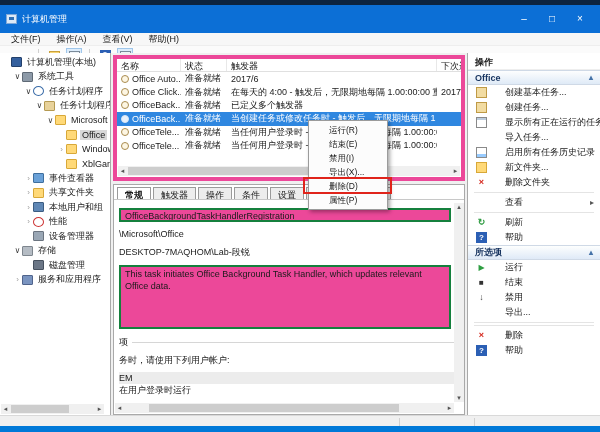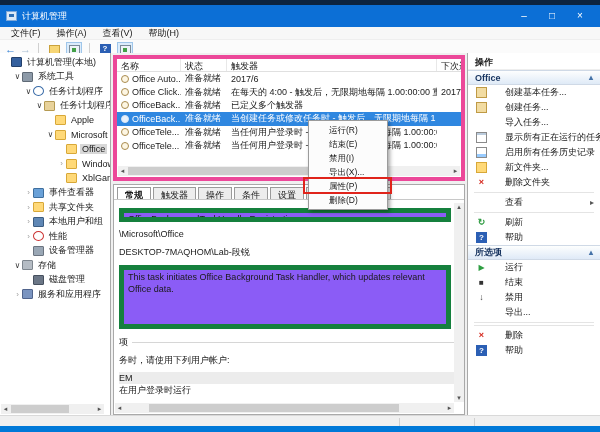--- a/index.html
+++ b/index.html
@@ -1,21 +1,21 @@
 <!DOCTYPE html>
 <html><head>
 <meta charset="utf-8">
 <style>
   html,body{margin:0;padding:0;background:#444;}
   *{box-sizing:border-box;}
   .win{position:relative;width:600px;height:432px;background:#f0f0f0;overflow:hidden;
        font-family:"Liberation Sans",sans-serif;color:#1a1a1a;}
   
   .topstrip{height:5px;background:#0d2440;}
-  .titlebar{height:22px;background:#0c6fd6;color:#fff;display:flex;align-items:center;padding:0 6px;font-size:9px;}
+  .titlebar{height:28px;background:#0c6fd6;color:#fff;display:flex;align-items:center;padding:0 6px;font-size:9px;}
   .appicon{width:11px;height:10px;margin-right:5px;background:#dce9f7;border:1px solid #7fa8d8;position:relative;}
   .appicon:after{content:"";position:absolute;left:2px;top:2px;right:2px;bottom:3px;background:#2f6fb4;}
   .controls{margin-left:auto;display:flex;}
   .controls span{width:28px;text-align:center;font-size:10px;line-height:18px;}
   .menubar{height:13px;background:#f7f7f7;display:flex;align-items:center;font-size:9px;padding-left:3px;border-bottom:1px solid #eee;}
   .menubar span{padding:0 8px;}
   .toolbar{height:19px;background:#fbfbfb;border-bottom:1px solid #d9d9d9;display:flex;align-items:center;padding-left:5px;gap:4px;}
   .nav{font-size:11px;font-weight:bold;line-height:12px;}
   .nav.back{color:#2b7cd3;}
   .nav.fwd{color:#a8bdd3;}
@@ -62,21 +62,21 @@
   .lrow .c{padding:0 4px;overflow:hidden;flex:none;display:flex;align-items:center;gap:3px;}
   .task-ic{width:8px;height:8px;border-radius:50%;background:#fdf6e3;border:1px solid #a98b4f;flex:none;}
   .lrow.sel{background:#2f87e0;color:#fff;}
   .lrow.sel .task-ic{background:#e8f1fb;border-color:#d7e6f5;}
   
   .detail-pane{flex:1;margin-top:3px;background:#fff;border:1px solid #a9a9a9;position:relative;font-size:9px;overflow:hidden;}
   .tabs{display:flex;height:15px;padding:2px 0 0 3px;background:#fff;border-bottom:1px solid #c8c8c8;}
   .tab{padding:1px 7px;border:1px solid #9a9a9a;border-bottom:none;background:#ededed;margin-right:2px;white-space:nowrap;overflow:hidden;}
   .tab.active{background:#fff;font-weight:bold;}
   .d-body{position:absolute;top:18px;left:0;right:10px;bottom:12px;overflow:hidden;padding-left:5px;}
-  .fieldbox{border:5px solid #15803d;background:#8b5cf6;padding:1px 4px;white-space:nowrap;overflow:hidden;}
+  .fieldbox{border:2px solid #15803d;background:#ec4899;padding:1px 4px;white-space:nowrap;overflow:hidden;}
   .namebox{margin-top:5px;height:14px;width:99%;}
   .plain{margin-top:7px;white-space:nowrap;overflow:hidden;}
   .descbox{margin-top:6px;height:64px;width:99%;white-space:normal;line-height:12px;}
   .groupline{margin-top:7px;display:flex;align-items:center;gap:4px;}
   .groupline .rule{flex:1;height:1px;background:#d6d6d6;}
   .acctbar{margin-top:5px;background:#ececec;height:12px;line-height:12px;white-space:nowrap;}
   .vscroll{position:absolute;top:18px;right:0;bottom:12px;width:10px;background:#f0f0f0;display:flex;flex-direction:column;justify-content:space-between;align-items:center;font-size:7px;color:#555;}
   
   .actions{width:133px;background:#fff;border-left:1px solid #a9a9a9;font-size:9px;display:flex;flex-direction:column;overflow:hidden;}
   .actions-title{height:17px;padding:3px 7px 0 7px;border-bottom:1px solid #eee;font-weight:bold;}
@@ -168,25 +168,20 @@
             <span class="chev">∨</span>
             <span class="t-ic ic-clock"></span>
             <span class="t-label">任务计划程序</span>
           </div>
           <div class="tree-row" style="padding-left: 35px;">
             <span class="chev">∨</span>
             <span class="t-ic ic-lib"></span>
             <span class="t-label">任务计划程序库</span>
           </div>
           <div class="tree-row" style="padding-left: 46px;">
-            <span class="chev"></span>
-            <span class="t-ic ic-folder"></span>
-            <span class="t-label">Apple</span>
-          </div>
-          <div class="tree-row" style="padding-left: 46px;">
             <span class="chev">∨</span>
             <span class="t-ic ic-folder"></span>
             <span class="t-label">Microsoft</span>
           </div>
           <div class="tree-row sel" style="padding-left: 57px;">
             <span class="chev"></span>
             <span class="t-ic ic-folder"></span>
             <span class="t-label">Office</span>
           </div>
           <div class="tree-row" style="padding-left: 57px;">
@@ -358,26 +353,26 @@
           <div class="section-bar">Office<span class="collapse">▴</span></div>
           <div class="a-item">
             <span class="a-ic ai-basic-task"></span>
             <span>创建基本任务...</span>
           </div>
           <div class="a-item">
             <span class="a-ic ai-create-task"></span>
             <span>创建任务...</span>
           </div>
           <div class="a-item">
+            <span class="a-ic ai-running"></span>
+            <span>显示所有正在运行的任务</span>
+          </div>
+          <div class="a-item">
             <span class="a-ic ai-none"></span>
             <span>导入任务...</span>
-          </div>
-          <div class="a-item">
-            <span class="a-ic ai-running"></span>
-            <span>显示所有正在运行的任务</span>
           </div>
           <div class="a-item">
             <span class="a-ic ai-history"></span>
             <span>启用所有任务历史记录</span>
           </div>
           <div class="a-item">
             <span class="a-ic ai-newfolder"></span>
             <span>新文件夹...</span>
           </div>
           <div class="a-item">
@@ -434,17 +429,17 @@
     <span class="snotch" style="right:200px;"></span>
     <span class="snotch" style="right:125px;"></span>
   </div>
   <div class="bluebar"></div>
 
   <div class="ctxmenu" id="ctxmenu">
       <div class="ctx-item">运行(R)</div>
       <div class="ctx-item">结束(E)</div>
       <div class="ctx-item">禁用(I)</div>
       <div class="ctx-item">导出(X)...</div>
+      <div class="ctx-item">删除(D)</div>
       <div class="ctx-item">属性(P)</div>
-      <div class="ctx-item">删除(D)</div>
       <div class="red-annotation" style="border-color: rgb(224, 36, 27);"></div>
     </div>
 </div>
 
 </body></html>

